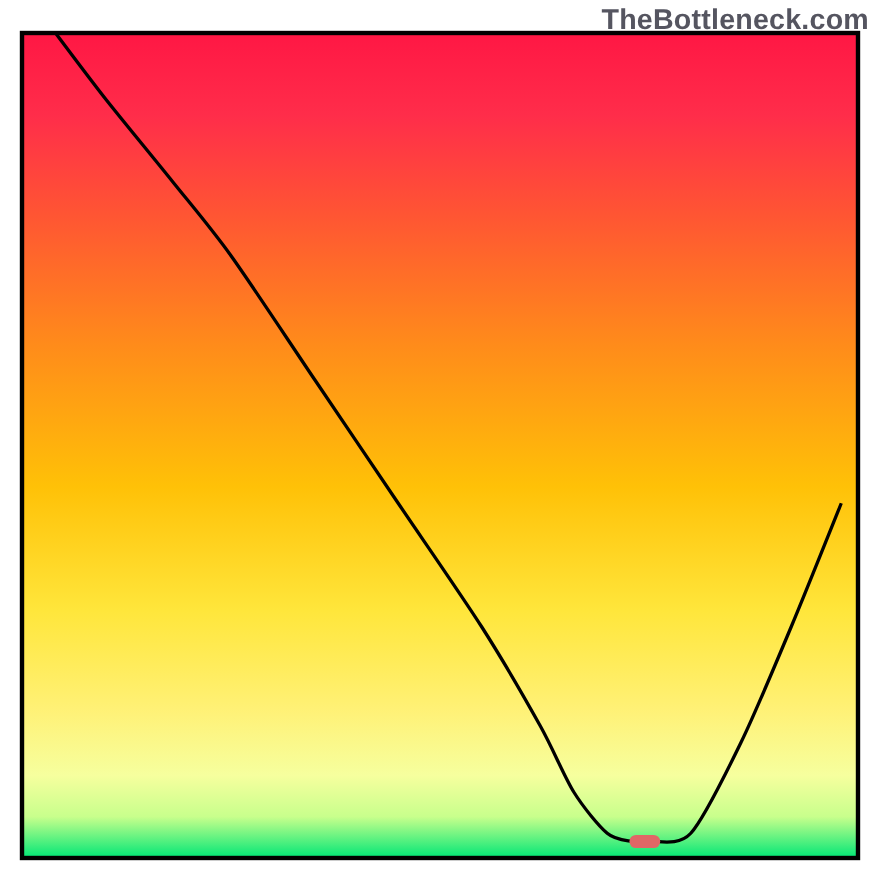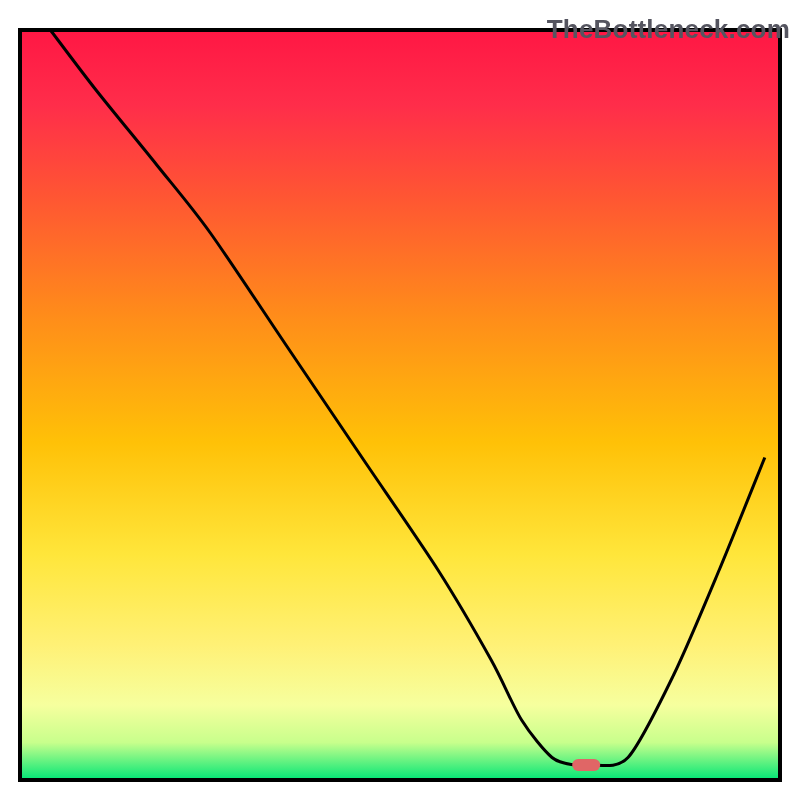--- a/index.html
+++ b/index.html
@@ -16,21 +16,20 @@
     height: 800px;
   }
   .watermark {
     position: absolute;
     top: 2px;
     right: 10px;
     font-size: 26px;
     font-weight: 600;
     color: #555560;
     letter-spacing: 0.2px;
-    margin-top: 12px;
   }
   svg {
     display: block;
   }
 </style>
 </head>
 <body>
 
 <div class="chart-wrap">
   <div class="watermark">TheBottleneck.com</div>

